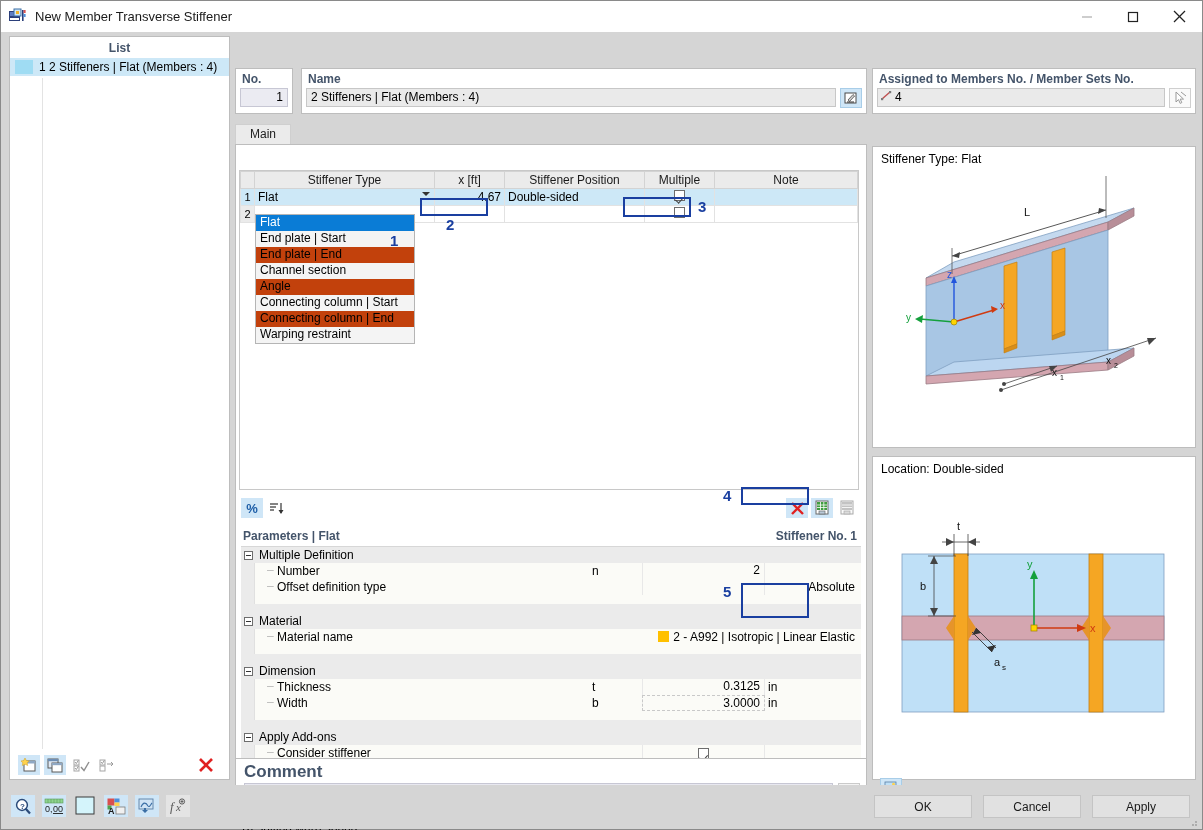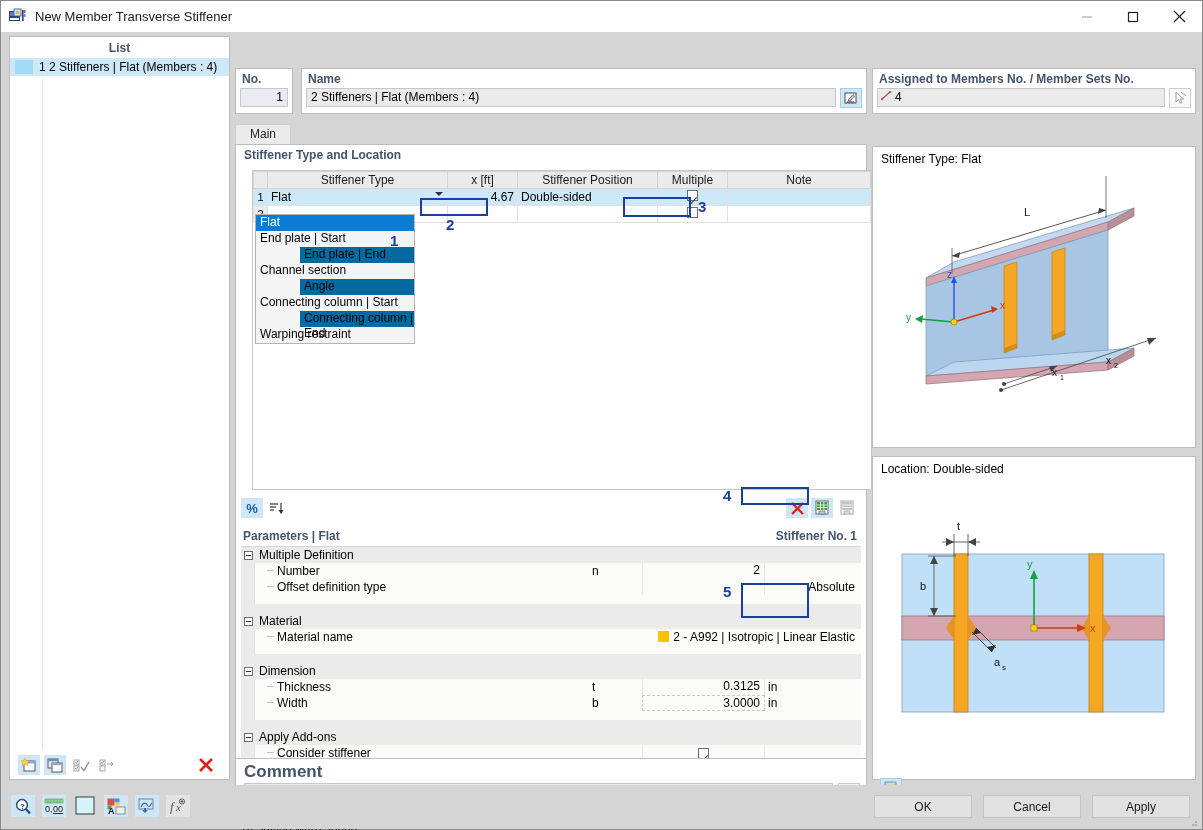--- a/index.html
+++ b/index.html
@@ -113,21 +113,21 @@
     position:absolute; left:234px; top:112px; width:632px; height:636px;
     background:#ffffff; border:1px solid #bdbdbd;
   }
 
   .section-hdr {
     color:#44546a; font-weight:bold; font-size:12px; padding:3px 0 3px 8px;
     background:#ffffff; display:flex; justify-content:space-between;
   }
 
   
-  .tbl-wrap { position:absolute; left:16px; top:25px; width:620px; height:320px; border:1px solid #c8c8c8; background:#fff; }
+  .tbl-wrap { position:absolute; left:3px; top:25px; width:620px; height:320px; border:1px solid #c8c8c8; background:#fff; }
   table.grid { border-collapse:collapse; width:100%; table-layout:fixed; font-size:12px; }
   table.grid th {
     background:#ebebeb; border:1px solid #d3d3d3; font-weight:normal; height:17px;
     font-size:12px; color:#1a1a1a; padding:0;
   }
   table.grid th.corner { width:14px; background:#ebebeb; }
   table.grid td { border:1px solid #e2e2e2; height:17px; padding:0 3px; vertical-align:middle; }
   td.rownum { width:14px; background:#ebebeb; text-align:center; font-size:11px; padding:0; border:1px solid #d3d3d3;}
   .row1 td { background:#cde8f7; }
   .cell-right { text-align:right; }
@@ -142,21 +142,21 @@
   .combo-cell { position:relative; }
   .combo-arrow { position:absolute; right:4px; top:3px; width:0;height:0;
     border-left:4px solid transparent; border-right:4px solid transparent; border-top:4px solid #333;}
 
   
   .dropdown {
     position:absolute; left:254px; top:182px; width:160px;
     background:#f4f4f4; border:1px solid #b5b5b5; z-index:40; font-size:12px;
   }
   .dd-item { height:16px; line-height:15px; padding-left:4px; background:#f4f4f4; }
-  .dd-item.alt { background:#0369a1;margin-left:44px; }
+  .dd-item.alt { background:#c2410c; }
   .dd-item.sel { background:#0a7cd6; color:#fff; }
 
   
   .callout { position:absolute; color:#1a3fa0; font-weight:bold; font-size:15px; z-index:60; }
   .hl-box { position:absolute; border:2px solid #1a3fa0; z-index:50; pointer-events:none; }
 
   
   .tbl-toolbar { position:absolute; left:5px; top:350px; width:620px; height:26px; display:flex; align-items:center; }
   .tt-btn { width:22px; height:20px; margin-right:3px; display:flex; align-items:center; justify-content:center; }
   .tt-btn.act { background:#cfe6f7; }
@@ -359,23 +359,20 @@
         </div>
       </div>
     </div>
 
     <div class="tabstrip">
       <span class="tab active">Main</span>
     </div>
 
     <div class="main-panel">
 
-      <div class="section-hdr">
-        <span>Stiffener Type and Location</span>
-      </div>
 
       <div class="tbl-wrap">
         <table class="grid">
           <colgroup>
             <col style="width:14px">
               <col style="width:180px">
               <col style="width:70px">
             <col style="width:140px">
               <col style="width:70px">
               <col>

